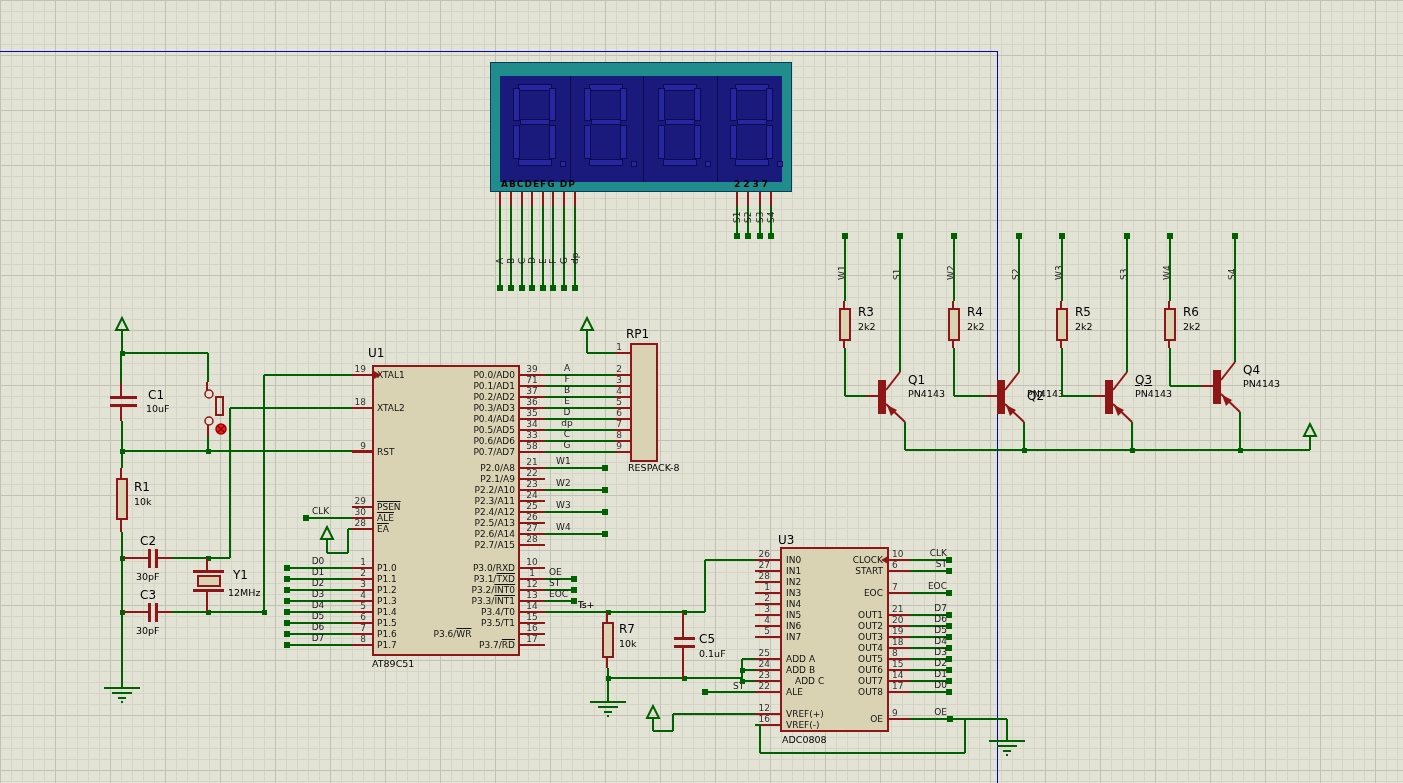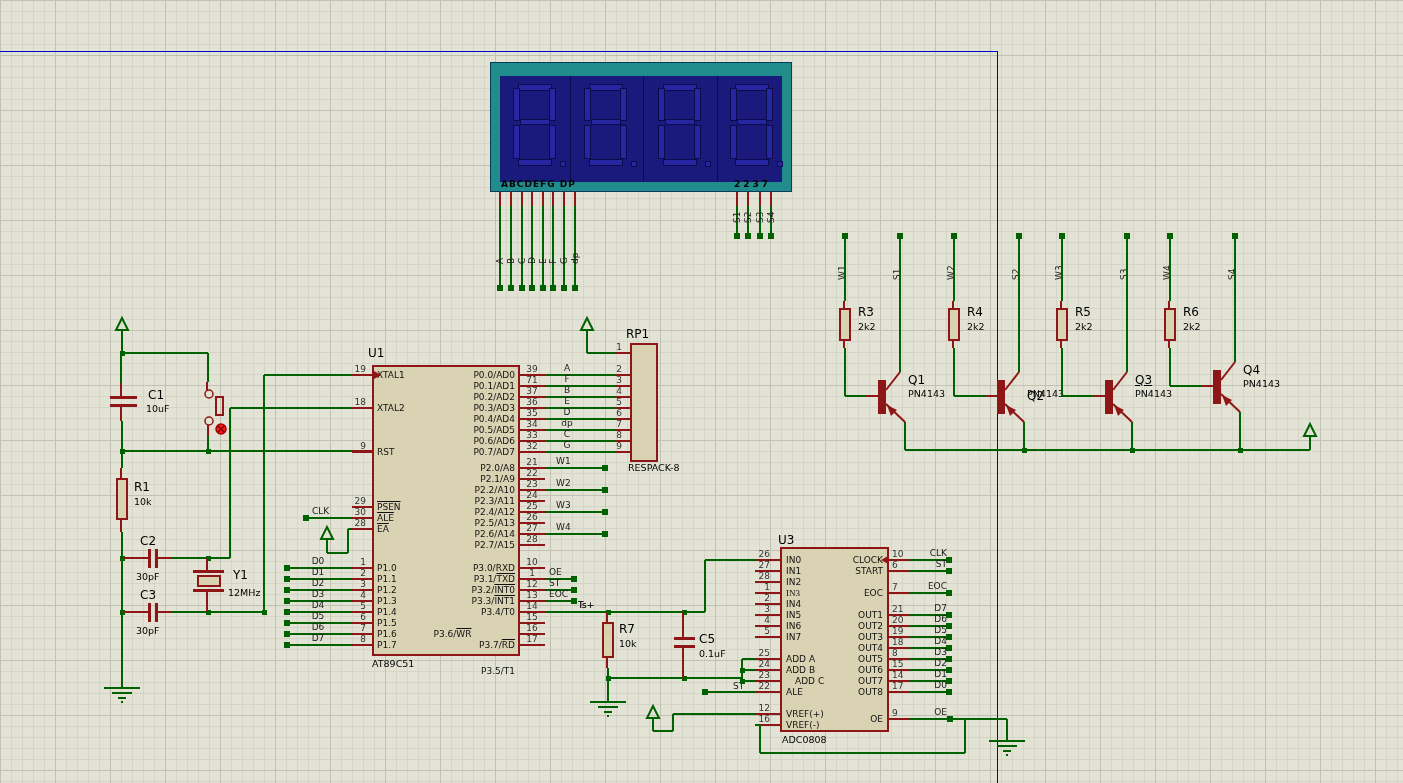--- a/index.html
+++ b/index.html
@@ -226,21 +226,21 @@
     <span class="t num" style="position: absolute; left: 520px; top: 419px; width: 24px; text-align: center;">34</span>
     <span class="t" style="position: absolute; left: 390px; top: 425px; width: 125px; text-align: right;">P0.5/AD5</span>
     <div class="w" style="position: absolute; left: 545px; top: 429px; width: 70px; height: 2px;"></div>
     <span class="t net" style="position: absolute; left: 552px; top: 418px; width: 30px; text-align: center;">dp</span>
     <div class="w r" style="position: absolute; left: 520px; top: 440px; width: 25px; height: 2px;"></div>
     <span class="t num" style="position: absolute; left: 520px; top: 430px; width: 24px; text-align: center;">33</span>
     <span class="t" style="position: absolute; left: 390px; top: 436px; width: 125px; text-align: right;">P0.6/AD6</span>
     <div class="w" style="position: absolute; left: 545px; top: 440px; width: 70px; height: 2px;"></div>
     <span class="t net" style="position: absolute; left: 552px; top: 429px; width: 30px; text-align: center;">C</span>
     <div class="w r" style="position: absolute; left: 520px; top: 451px; width: 25px; height: 2px;"></div>
-    <span class="t num" style="position: absolute; left: 520px; top: 441px; width: 24px; text-align: center;">32</span>
+    <span class="t num" style="position: absolute; left: 520px; top: 441px; width: 24px; text-align: center;">58</span>
     <span class="t" style="position: absolute; left: 390px; top: 447px; width: 125px; text-align: right;">P0.7/AD7</span>
     <div class="w" style="position: absolute; left: 545px; top: 451px; width: 70px; height: 2px;"></div>
     <span class="t net" style="position: absolute; left: 552px; top: 440px; width: 30px; text-align: center;">G</span>
     <div class="w r" style="position: absolute; left: 520px; top: 467px; width: 25px; height: 2px;"></div>
     <span class="t num" style="position: absolute; left: 520px; top: 457px; width: 24px; text-align: center;">21</span>
     <span class="t" style="position: absolute; left: 390px; top: 463px; width: 125px; text-align: right;">P2.0/A8</span>
     <div class="w" style="position: absolute; left: 545px; top: 467px; width: 60px; height: 2px;"></div>
     <div class="pad" style="position: absolute; left: 602px; top: 465px; width: 6px; height: 6px;"></div>
     <span class="t net" style="position: absolute; left: 556px; top: 456px;">W1</span>
     <div class="w r" style="position: absolute; left: 520px; top: 478px; width: 25px; height: 2px;"></div>
@@ -293,21 +293,21 @@
     <span class="t" style="position: absolute; left: 390px; top: 596px; width: 125px; text-align: right;"><span>P3.3/</span><span class="ov">INT1</span></span>
     <div class="w" style="position: absolute; left: 545px; top: 600px; width: 29px; height: 2px;"></div>
     <div class="pad" style="position: absolute; left: 571px; top: 598px; width: 6px; height: 6px;"></div>
     <span class="t net" style="position: absolute; left: 549px; top: 589px;">EOC</span>
     <div class="w r" style="position: absolute; left: 520px; top: 611px; width: 25px; height: 2px;"></div>
     <span class="t num" style="position: absolute; left: 520px; top: 601px; width: 24px; text-align: center;">14</span>
     <span class="t" style="position: absolute; left: 390px; top: 607px; width: 125px; text-align: right;">P3.4/T0</span>
     <span class="t net" style="position: absolute; left: 578px; top: 600px;">Ts+</span>
     <div class="w r" style="position: absolute; left: 520px; top: 622px; width: 25px; height: 2px;"></div>
     <span class="t num" style="position: absolute; left: 520px; top: 612px; width: 24px; text-align: center;">15</span>
-    <span class="t" style="position: absolute; left: 390px; top: 618px; width: 125px; text-align: right; margin-top: 48px;">P3.5/T1</span>
+    <span class="t" style="position: absolute; left: 390px; top: 618px; width: 125px; text-align: right;">P3.5/T1</span>
     <div class="w r" style="position: absolute; left: 520px; top: 633px; width: 25px; height: 2px;"></div>
     <span class="t num" style="position: absolute; left: 520px; top: 623px; width: 24px; text-align: center;">16</span>
     <span class="t" style="position: absolute; left: 390px; top: 629px; width: 125px; text-align: center;"><span>P3.6/</span><span class="ov">WR</span></span>
     <div class="w r" style="position: absolute; left: 520px; top: 644px; width: 25px; height: 2px;"></div>
     <span class="t num" style="position: absolute; left: 520px; top: 634px; width: 24px; text-align: center;">17</span>
     <span class="t" style="position: absolute; left: 390px; top: 640px; width: 125px; text-align: right;"><span>P3.7/</span><span class="ov">RD</span></span>
     <div class="body" style="position: absolute; left: 630px; top: 343px; width: 28px; height: 119px;"></div>
     <span class="t ref" style="position: absolute; left: 626px; top: 328px;">RP1</span>
     <span class="t val" style="position: absolute; left: 628px; top: 463px;">RESPACK-8</span>
     <div class="w r" style="position: absolute; left: 615px; top: 352px; width: 15px; height: 2px;"></div>
@@ -337,21 +337,21 @@
     <span class="t num" style="position: absolute; left: 746px; top: 549px; width: 24px; text-align: right;">26</span>
     <span class="t" style="position: absolute; left: 786px; top: 555px;">IN0</span>
     <div class="w r" style="position: absolute; left: 755px; top: 570px; width: 25px; height: 2px;"></div>
     <span class="t num" style="position: absolute; left: 746px; top: 560px; width: 24px; text-align: right;">27</span>
     <span class="t" style="position: absolute; left: 786px; top: 566px;">IN1</span>
     <div class="w r" style="position: absolute; left: 755px; top: 581px; width: 25px; height: 2px;"></div>
     <span class="t num" style="position: absolute; left: 746px; top: 571px; width: 24px; text-align: right;">28</span>
     <span class="t" style="position: absolute; left: 786px; top: 577px;">IN2</span>
     <div class="w r" style="position: absolute; left: 755px; top: 592px; width: 25px; height: 2px;"></div>
     <span class="t num" style="position: absolute; left: 746px; top: 582px; width: 24px; text-align: right;">1</span>
-    <span class="t" style="position: absolute; left: 786px; top: 588px; font-family: Liberation Serif, serif;">IN3</span>
+    <span class="t" style="position: absolute; left: 786px; top: 588px;">IN3</span>
     <div class="w r" style="position: absolute; left: 755px; top: 603px; width: 25px; height: 2px;"></div>
     <span class="t num" style="position: absolute; left: 746px; top: 593px; width: 24px; text-align: right;">2</span>
     <span class="t" style="position: absolute; left: 786px; top: 599px;">IN4</span>
     <div class="w r" style="position: absolute; left: 755px; top: 614px; width: 25px; height: 2px;"></div>
     <span class="t num" style="position: absolute; left: 746px; top: 604px; width: 24px; text-align: right;">3</span>
     <span class="t" style="position: absolute; left: 786px; top: 610px;">IN5</span>
     <div class="w r" style="position: absolute; left: 755px; top: 625px; width: 25px; height: 2px;"></div>
     <span class="t num" style="position: absolute; left: 746px; top: 615px; width: 24px; text-align: right;">4</span>
     <span class="t" style="position: absolute; left: 786px; top: 621px;">IN6</span>
     <div class="w r" style="position: absolute; left: 755px; top: 636px; width: 25px; height: 2px;"></div>

